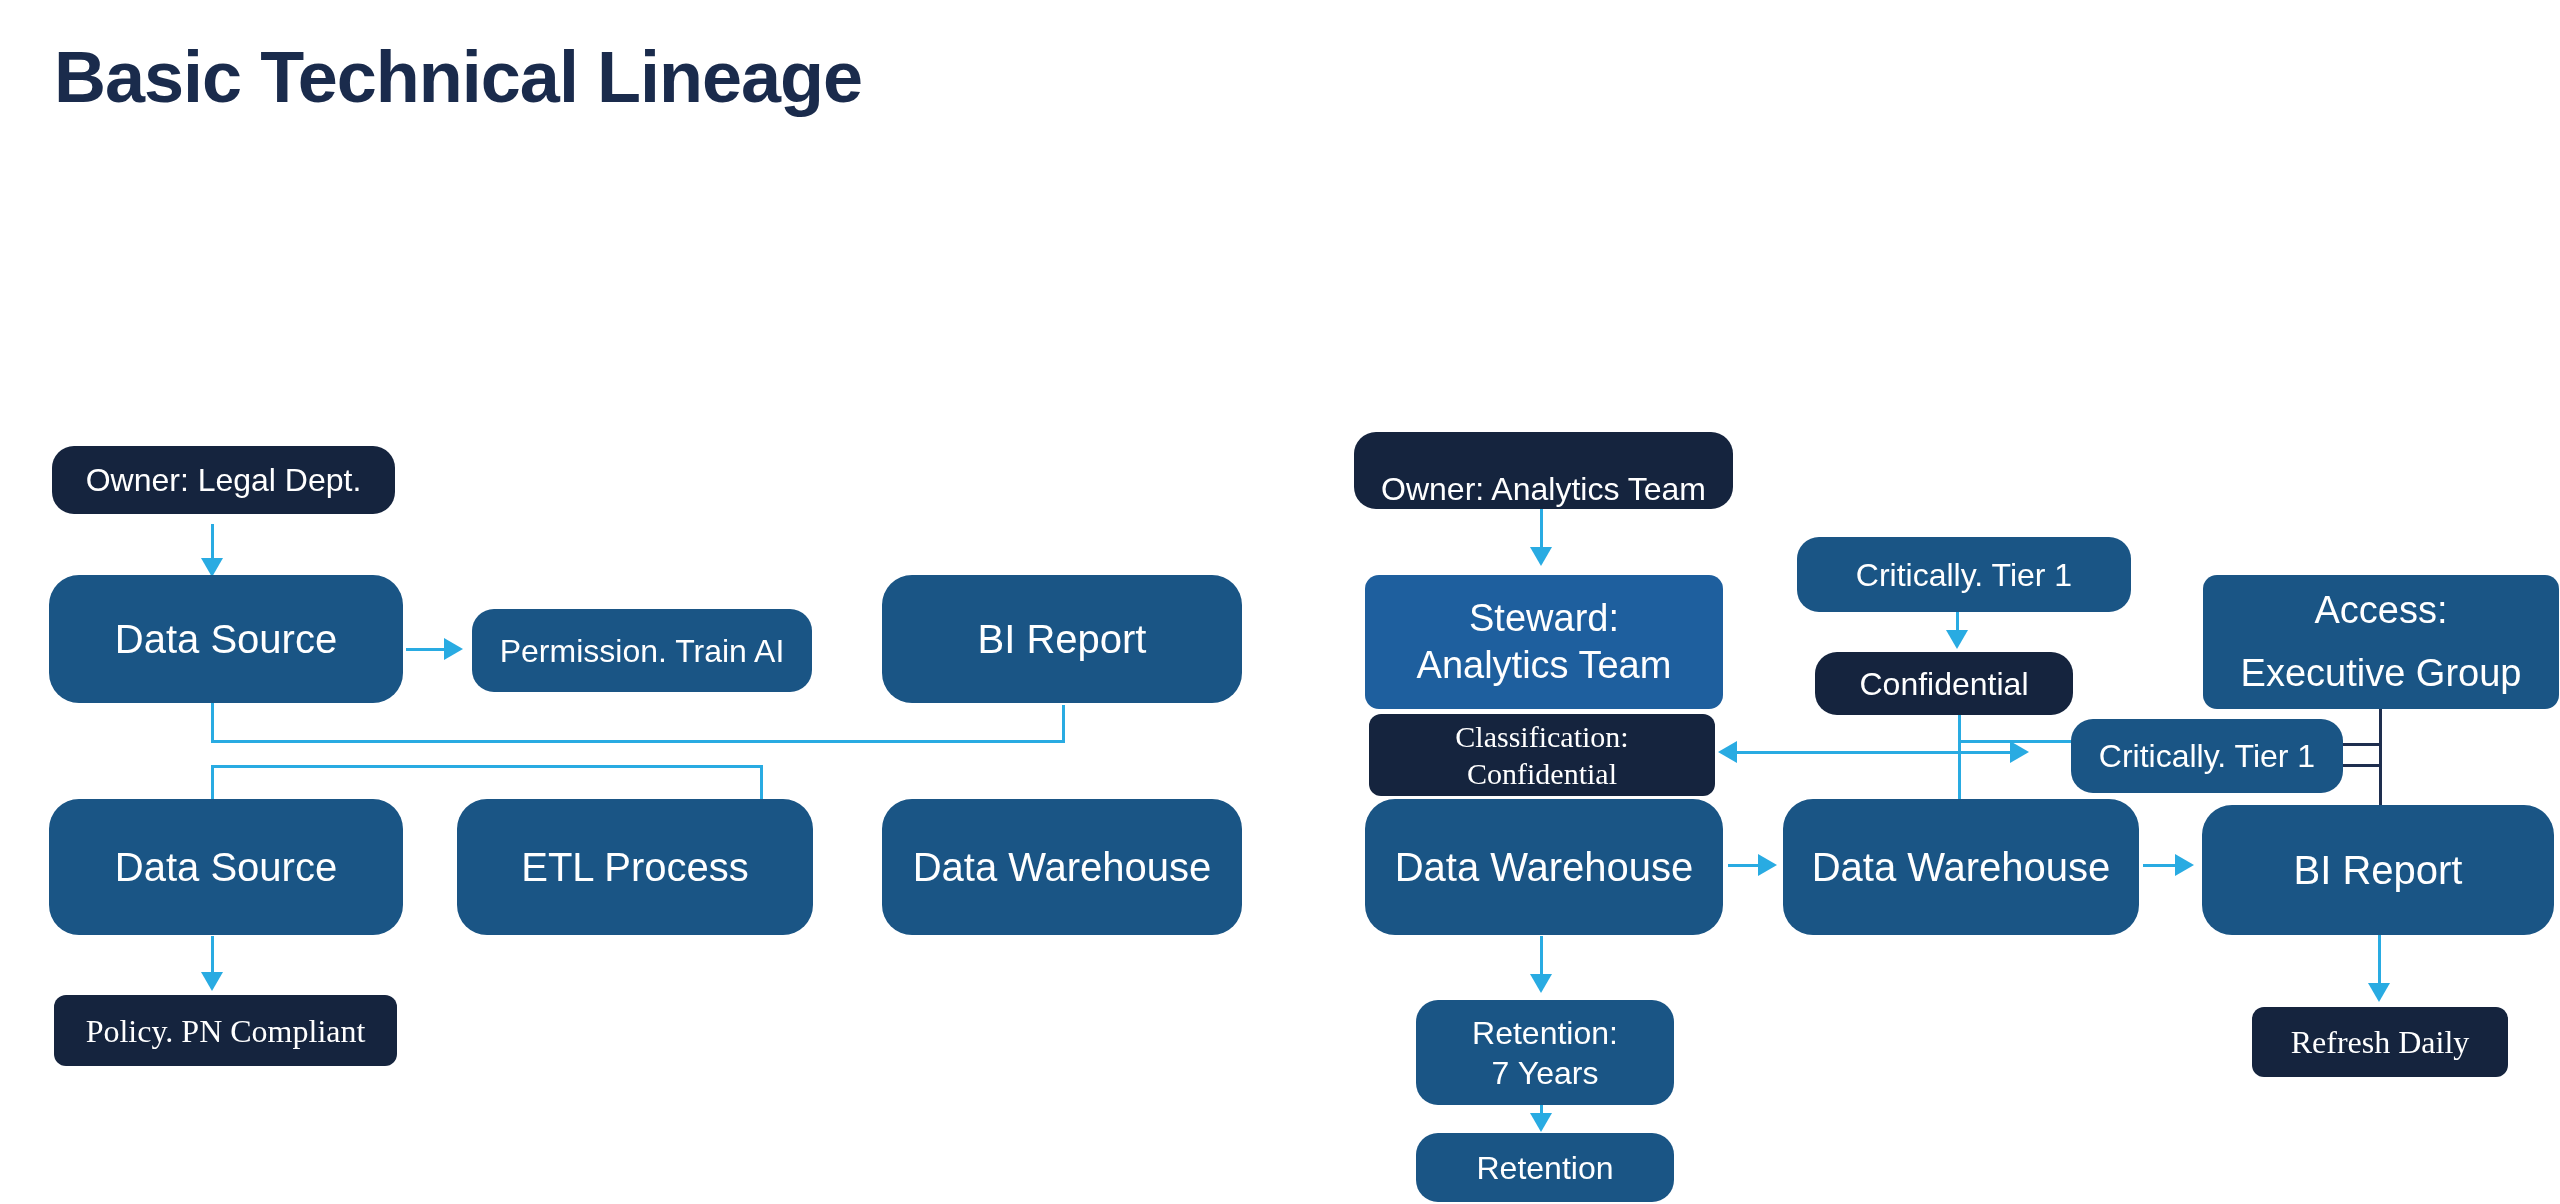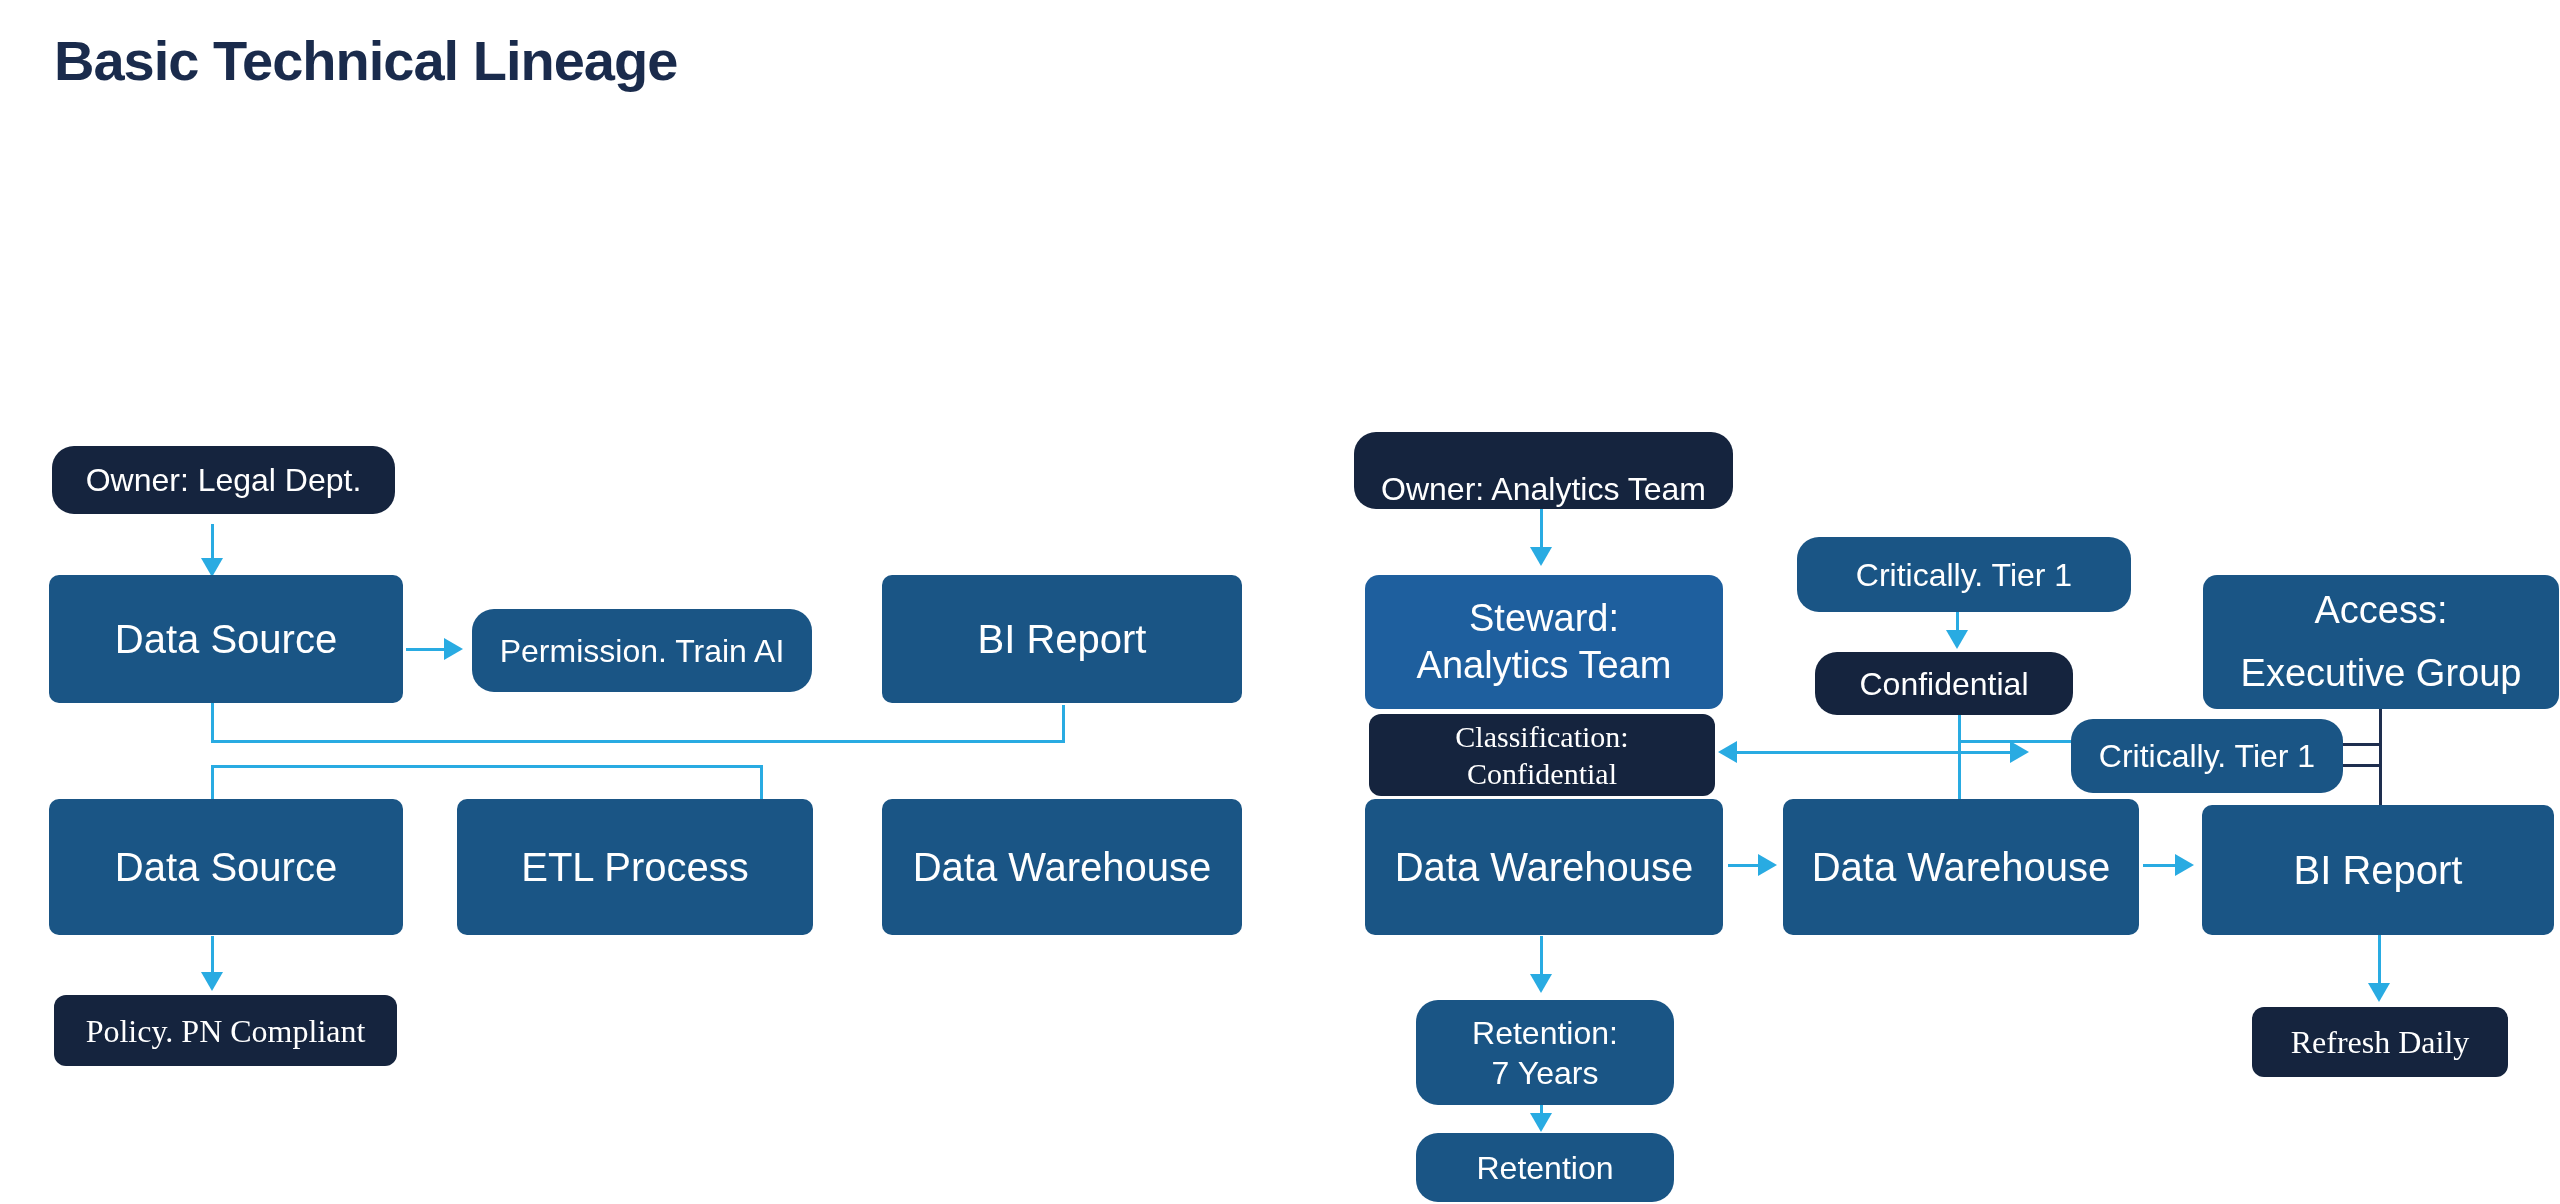--- a/index.html
+++ b/index.html
@@ -12,31 +12,31 @@
     --box_text:#FFFFFF;
     --canvas_bg:#FFFFFF;
   }
   html,body{margin:0;padding:0;}
   body{
     width:2560px;height:1204px;background:var(--canvas_bg);
     font-family:"Liberation Sans",sans-serif;overflow:hidden;
   }
   .canvas{position:relative;width:2560px;height:1204px;background:var(--canvas_bg);}
   .title{
-    position:absolute;font-size:56px;font-weight:bold;color:var(--title_text);
-    letter-spacing:-1px;white-space:nowrap;
+    position:absolute;font-size:72px;font-weight:bold;color:var(--title_text);
+    letter-spacing:-1px;white-space:nowrap;margin-top:8px;
   }
   .box{
     position:absolute;display:flex;flex-direction:column;align-items:center;justify-content:center;
     color:var(--box_text);text-align:center;line-height:1.25;white-space:nowrap;
   }
   .blue{background:var(--box_blue);}
   .light{background:var(--box_blue_light);}
   .dark{background:var(--box_dark);}
-  .lg{font-size:40px;border-radius:10px;}
+  .lg{font-size:40px;border-radius:30px;}
   .md{font-size:38px;border-radius:14px;}
   .sm{font-size:32px;border-radius:22px;}
   .xs{font-size:30px;border-radius:12px;font-family:Liberation Serif, serif;}
   .line{position:absolute;background:var(--arrow);}
   .dkline{position:absolute;background:var(--connector_dark);}
   .hl{height:3px;} .vl{width:3px;}
   .head{position:absolute;width:0;height:0;}
   .head.down{border-left:11px solid transparent;border-right:11px solid transparent;border-top:19px solid var(--arrow);}
   .head.right{border-top:11px solid transparent;border-bottom:11px solid transparent;border-left:19px solid var(--arrow);}
   .head.left{border-top:11px solid transparent;border-bottom:11px solid transparent;border-right:19px solid var(--arrow);}

